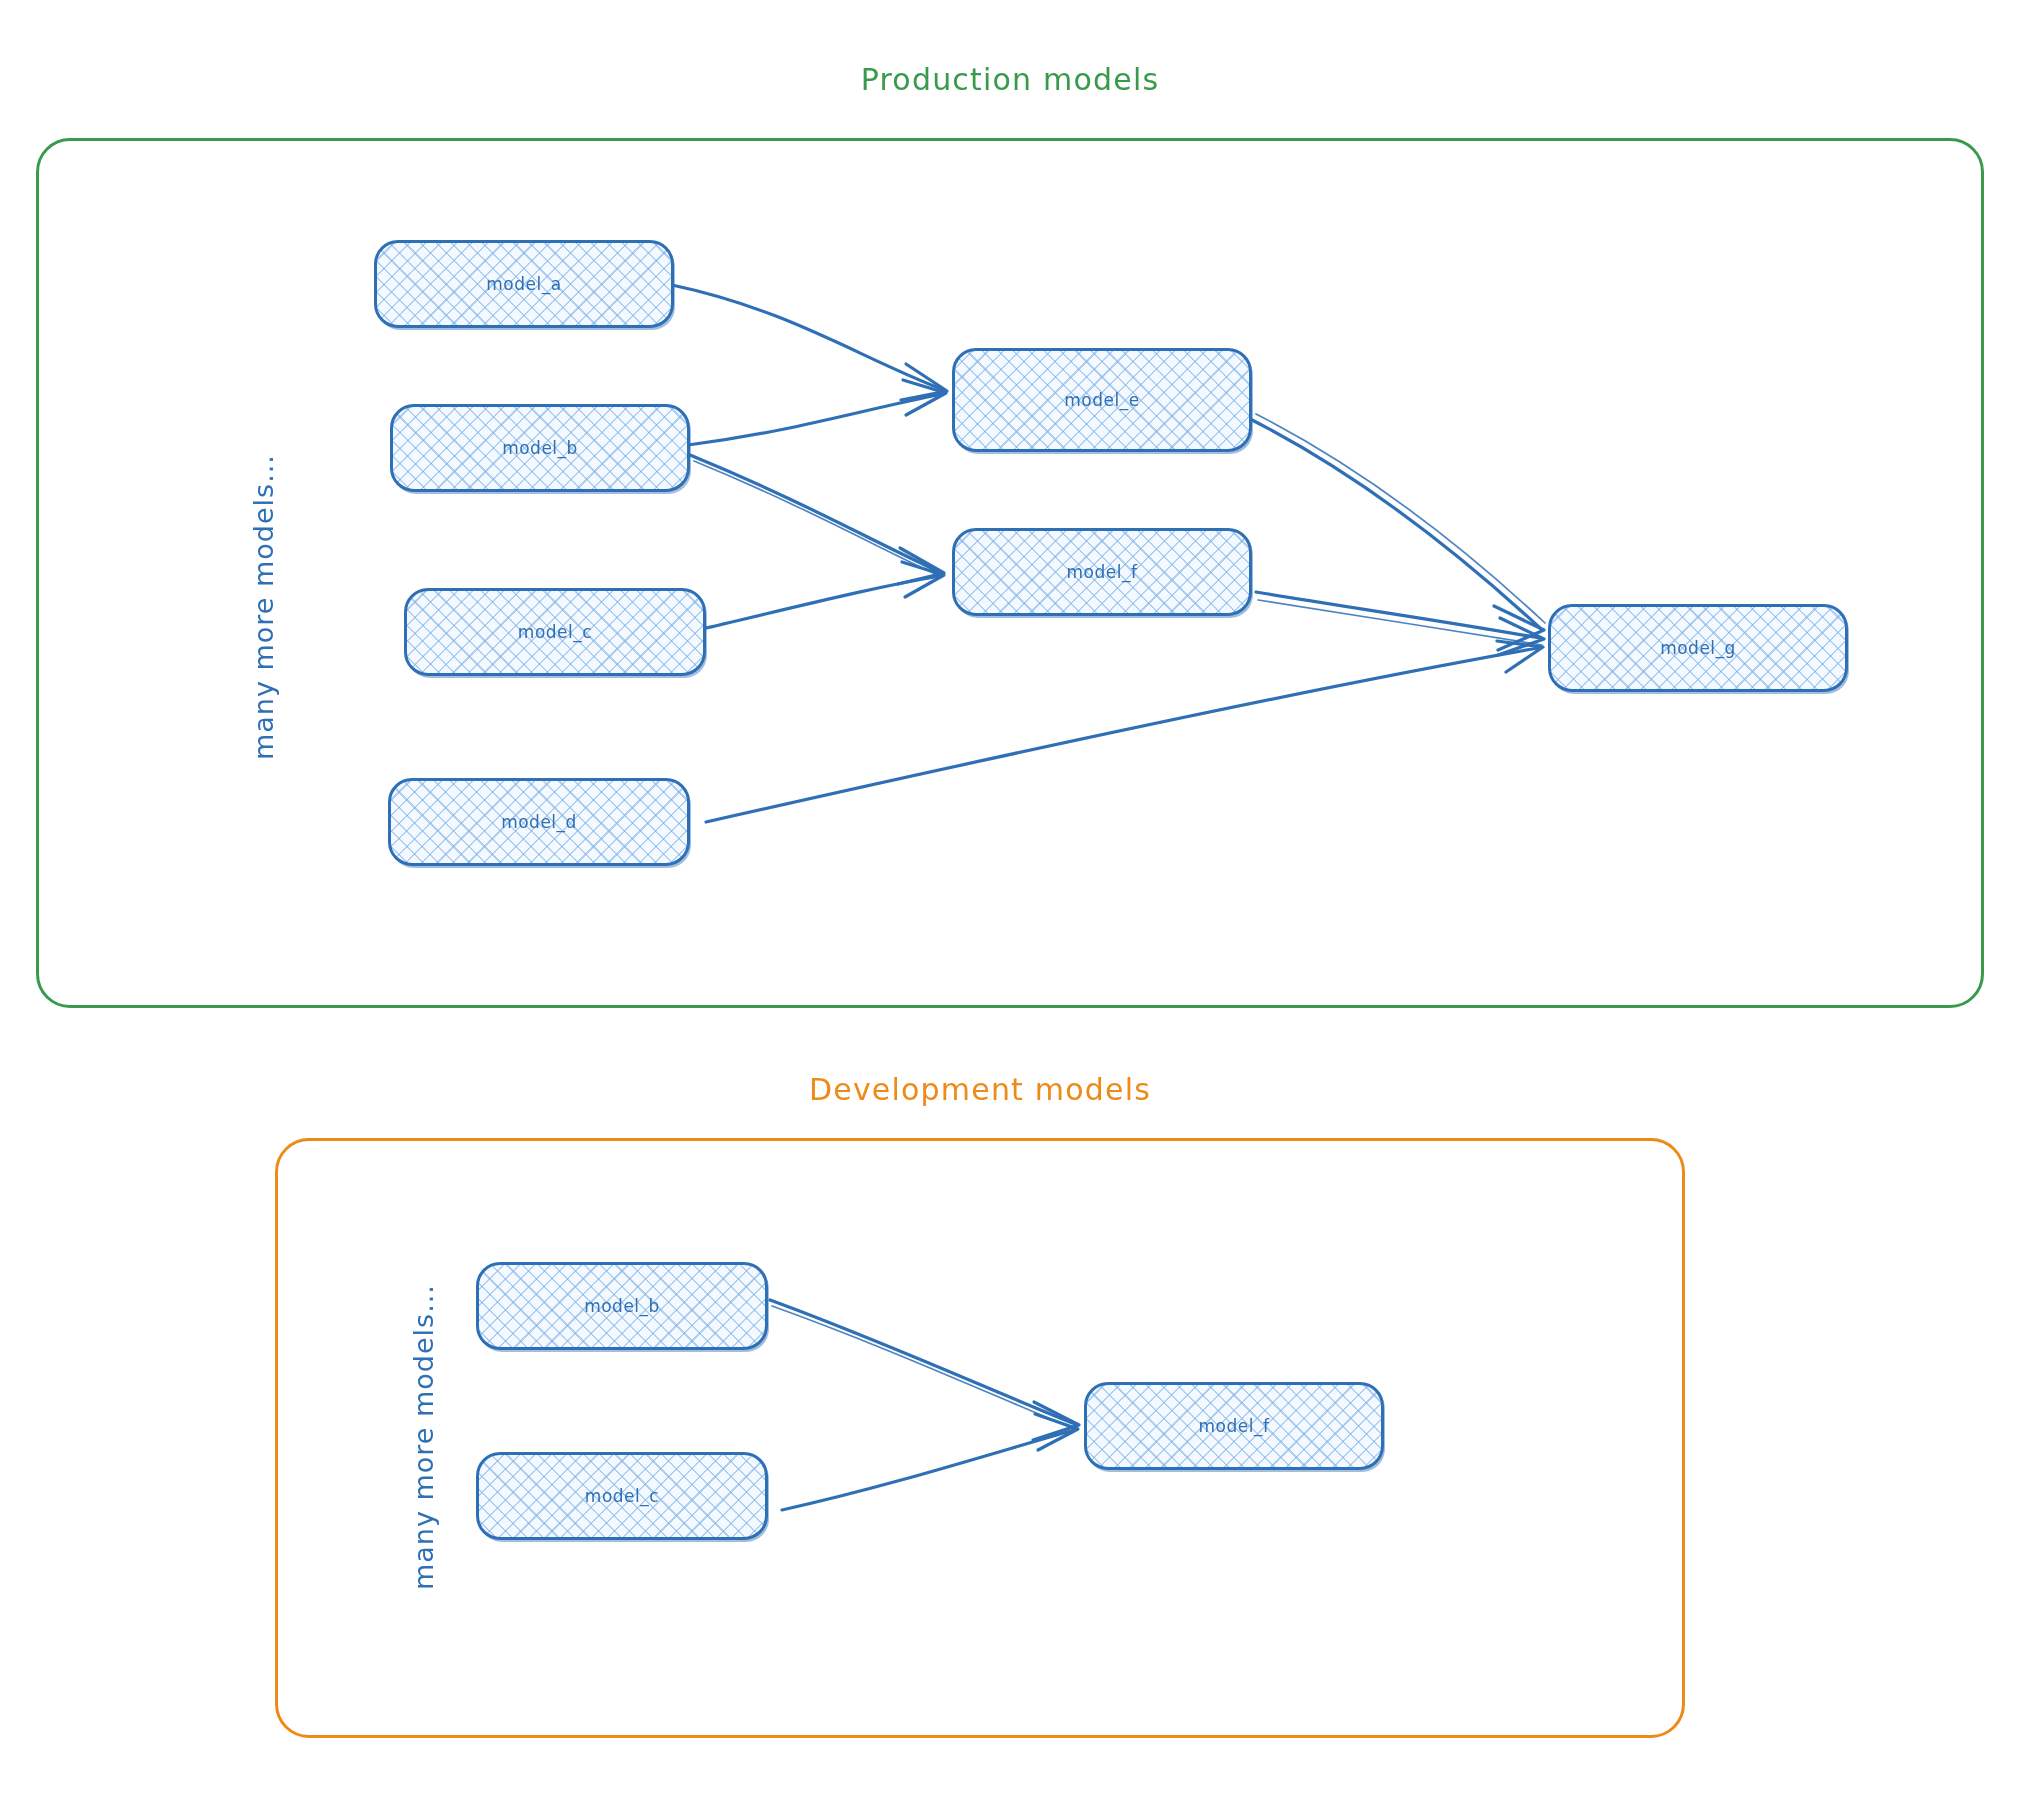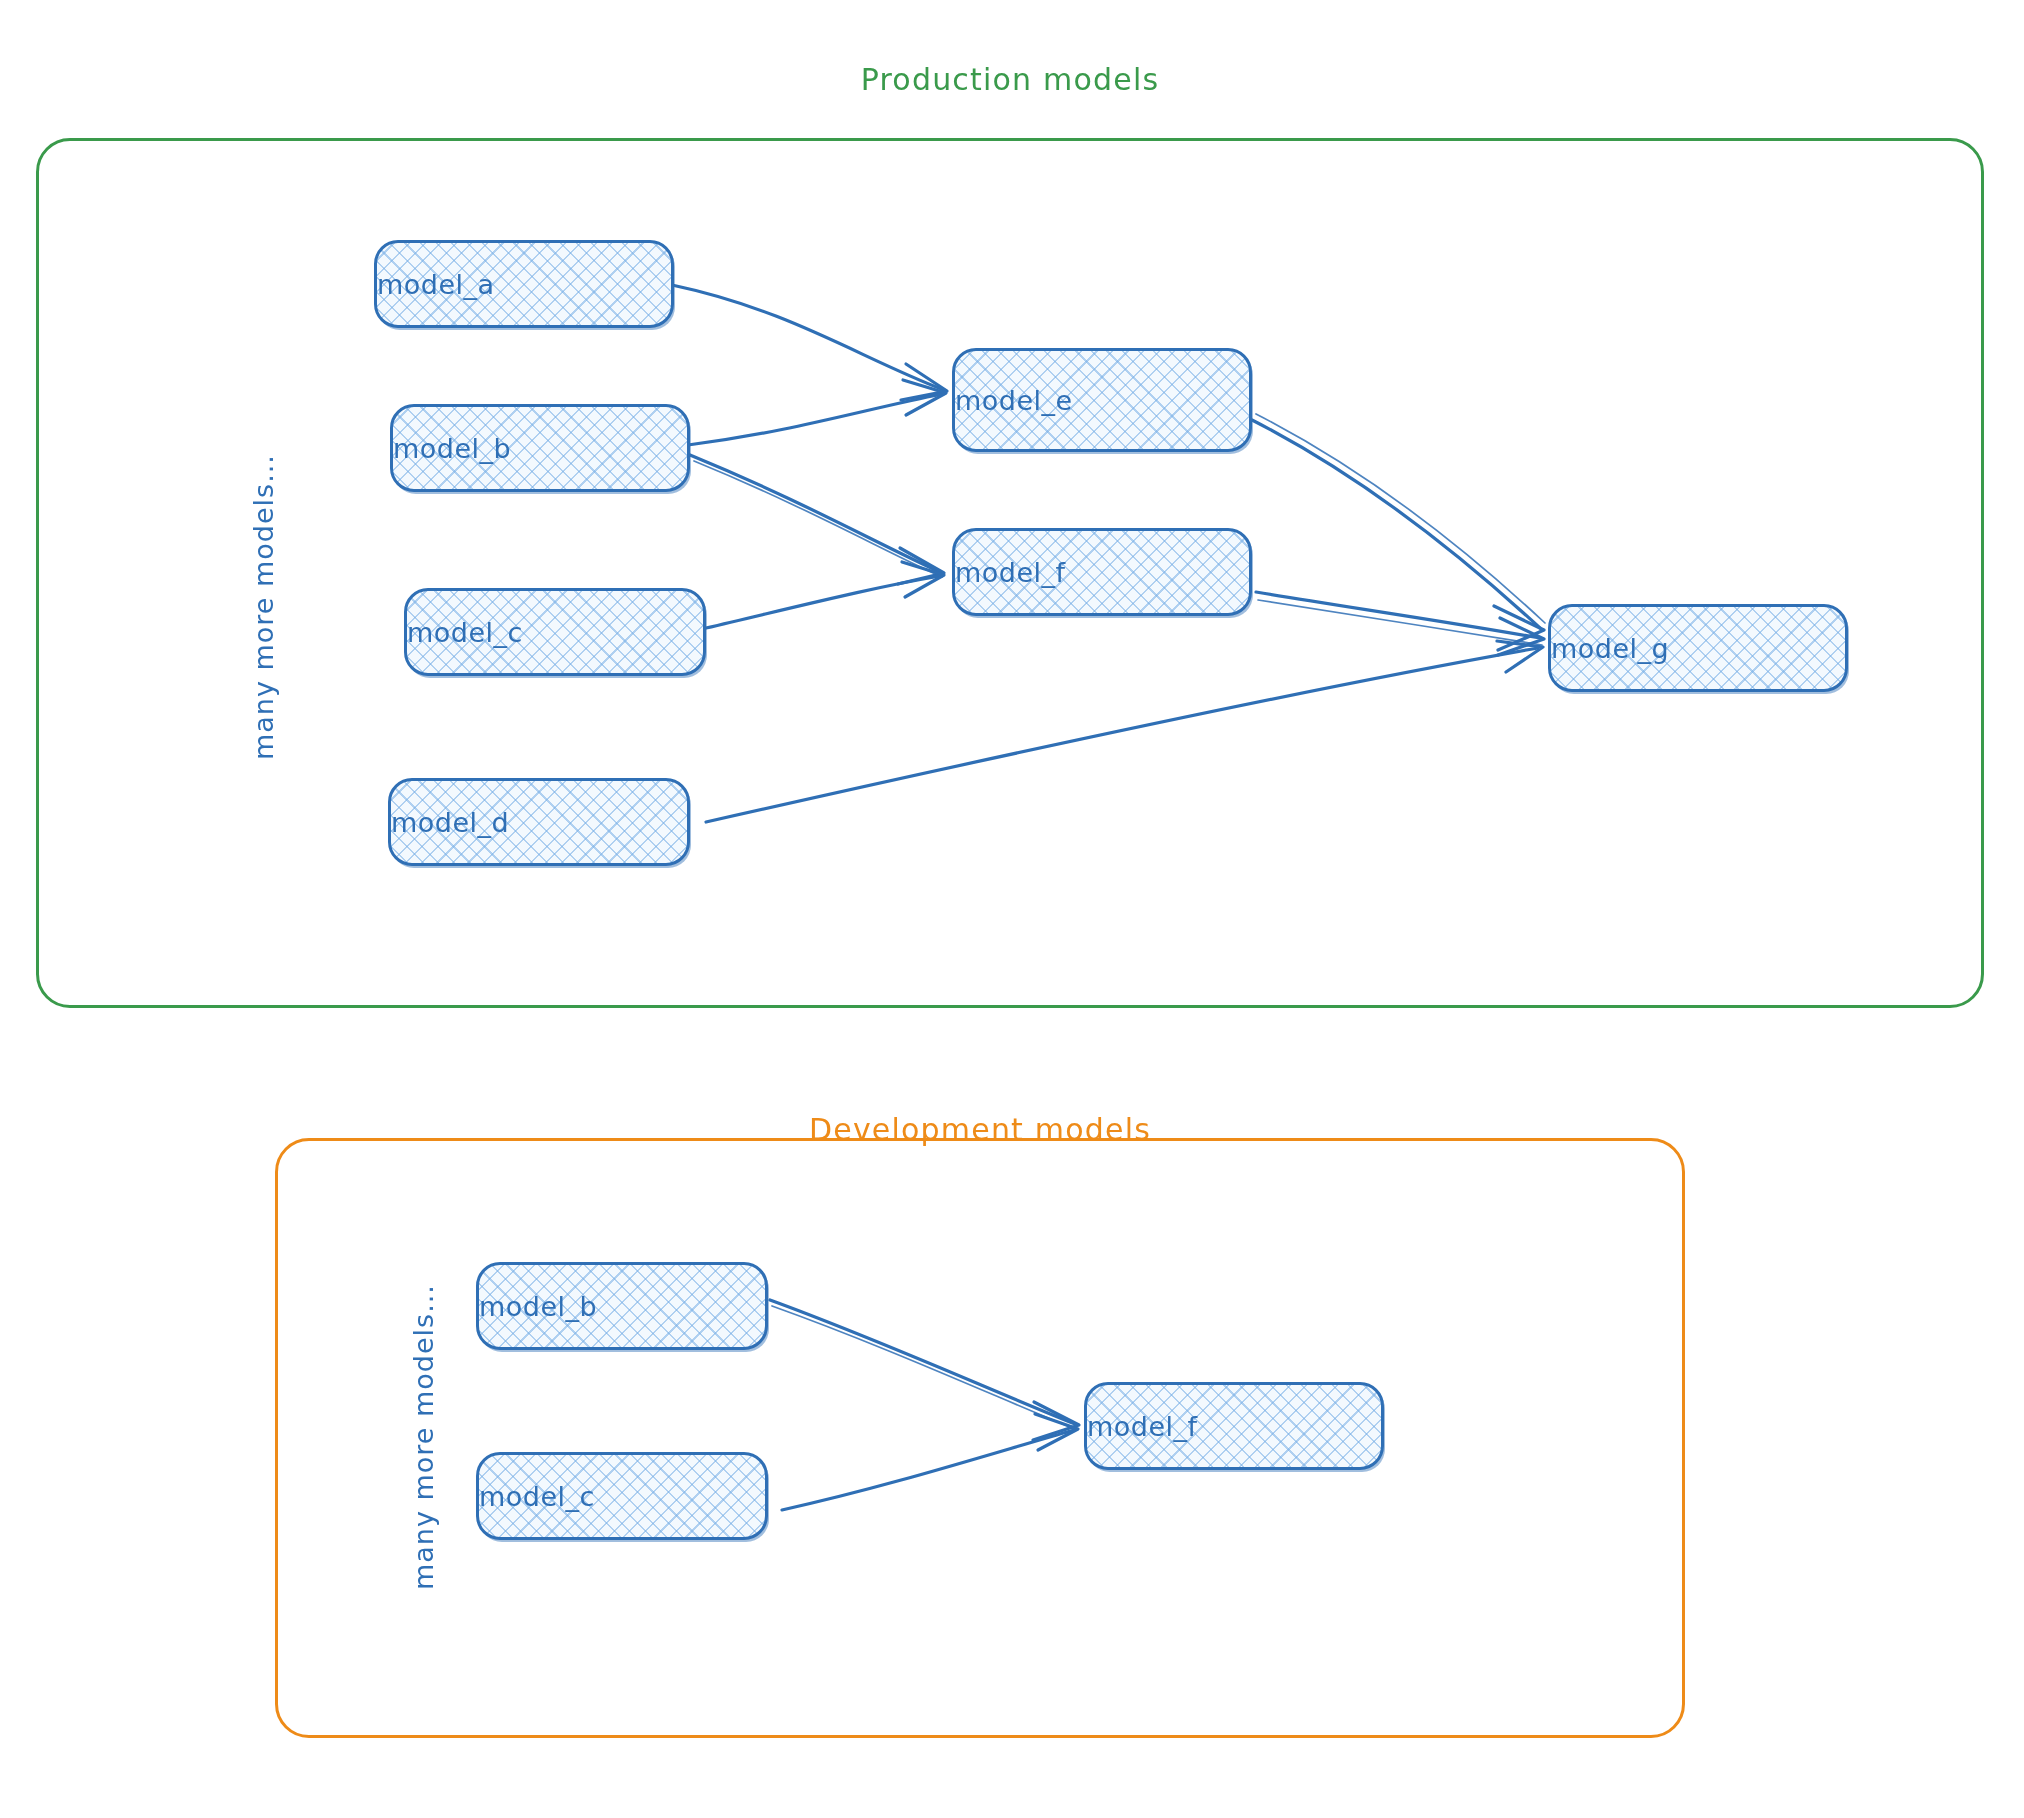--- a/index.html
+++ b/index.html
@@ -47,21 +47,21 @@
   .group-title {
     position: absolute;
     font-family: "DejaVu Sans", sans-serif;
     font-size: 30px;
     font-weight: 500;
     letter-spacing: 1.2px;
     white-space: nowrap;
     transform: translateX(-50%);
   }
   .group-title-prod { color: #3a9a4b; left: 1010px; top: 62px; }
-  .group-title-dev  { color: #ee8b18; left: 980px; top: 1112px; }
+  .group-title-dev  { color: #ee8b18; left: 980px; top: 1072px; }
 
   
   .vlabel {
     position: absolute;
     color: #2f6fb5;
     font-family: "DejaVu Sans", sans-serif;
     font-size: 27px;
     letter-spacing: 1px;
     white-space: nowrap;
     transform-origin: 0 0;
@@ -71,24 +71,24 @@
   .vlabel-dev  { left: 408px; top: 1590px; }
 
   
   .node {
     position: absolute;
     box-sizing: border-box;
     border: 3px solid #2f6fb5;
     border-radius: 24px;
     display: flex;
     align-items: center;
-    justify-content: flex-start;
+    justify-content: center;
     color: #2f6fb5;
     font-family: "DejaVu Sans", sans-serif;
-    font-size: 27px;
+    font-size: 17px;
     letter-spacing: 0.5px;
     background-color: #f3f9fe;
     background-image:
       repeating-linear-gradient(45deg,  rgba(120,175,230,0.55) 0 1.6px, rgba(255,255,255,0) 1.6px 11px),
       repeating-linear-gradient(-45deg, rgba(120,175,230,0.55) 0 1.6px, rgba(255,255,255,0) 1.6px 11px);
     box-shadow: 2px 3px 0 -1px rgba(47,111,181,0.45);
   }
   .node-label { pointer-events: none; }
 
   

